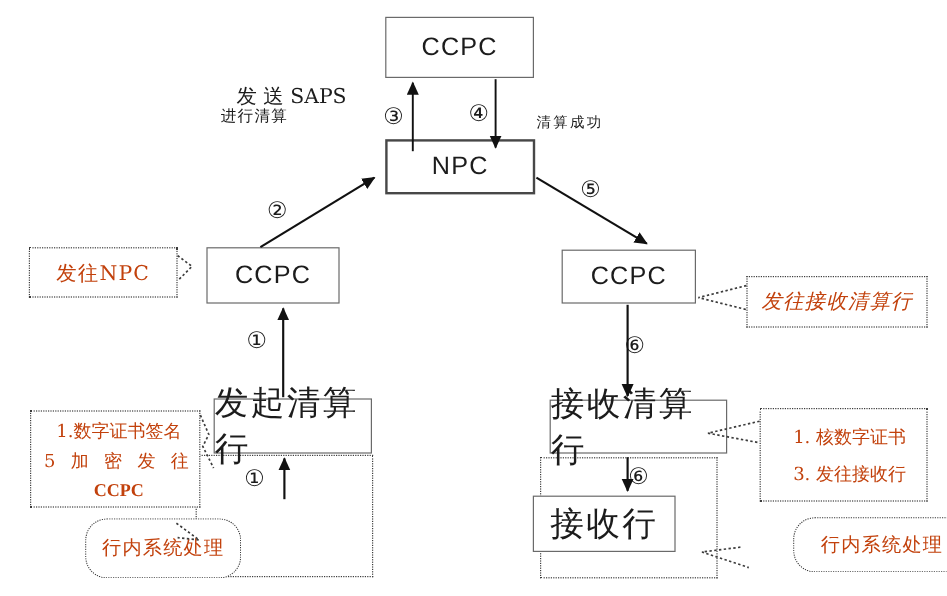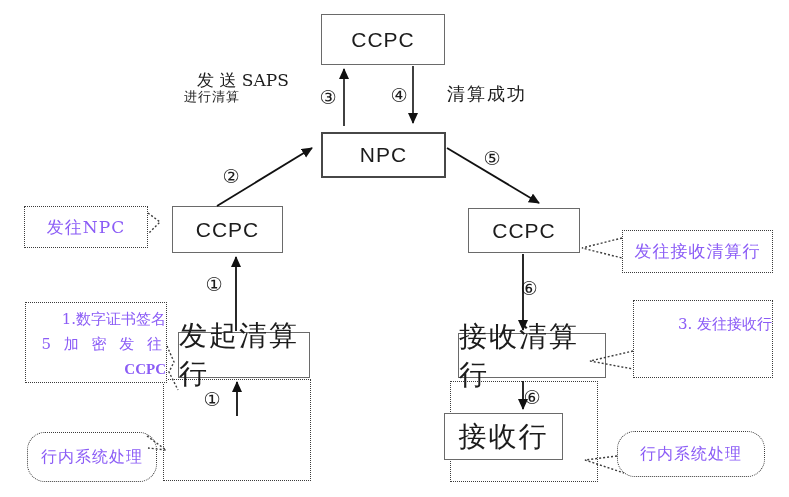--- a/index.html
+++ b/index.html
@@ -13,25 +13,25 @@
     z-index:2;color:#1c1c1c;
   }
   .box.dark{border:2px solid #474747;}
   .latin{font-family:"Liberation Sans","DejaVu Sans",sans-serif;font-size:21px;letter-spacing:1px;}
   .cjk{font-family:"DejaVu Serif",serif;font-size:28px;letter-spacing:2px;}
   .group{
     position:absolute;box-sizing:border-box;border:1.5px dotted #3c3c3c;z-index:1;
   }
   .callout{
     position:absolute;box-sizing:border-box;background:#ffffff;
-    border:1.5px dotted #3c3c3c;z-index:3;color:#8b5cf6;
+    border:1.5px dotted #3c3c3c;z-index:3;color:#c2410c;
     display:flex;align-items:center;justify-content:center;text-align:center;
   }
-  .callout.round{border-radius:18px;}
-  .callout.multiline{display:block;text-align:right;}
+  .callout.round{border-radius:18px;margin-left:44px;}
+  .callout.multiline{display:block;text-align:center;margin-top:40px;}
   .step{
     position:absolute;z-index:4;transform:translate(-50%,-50%);
     font-family:"DejaVu Serif","DejaVu Sans",serif;font-size:19px;color:#1c1c1c;
   }
   .flabel{
     position:absolute;z-index:4;color:#1c1c1c;white-space:nowrap;
     font-family:"DejaVu Serif",serif;
   }
   svg.wires{position:absolute;left:0;top:0;z-index:5;pointer-events:none;}
 </style>
@@ -40,21 +40,21 @@
 
 <div id="stage">
 
   <div class="group" style="left:163px;top:379px;width:148px;height:102px;"></div>
   <div class="group" style="left:450px;top:381px;width:148px;height:101px;"></div>
 
   <div class="box latin" style="left:321px;top:14px;width:124px;height:51px;">
     <span>CCPC</span>
   </div>
 
-  <div class="box latin dark" style="left:321px;top:132px;width:125px;height:46px;">
+  <div class="box latin dark" style="left:321px;top:116px;width:125px;height:46px;">
     <span>NPC</span>
   </div>
 
   <div class="box latin" style="left:172px;top:206px;width:111px;height:47px;">
     <span>CCPC</span>
   </div>
 
   <div class="box latin" style="left:468px;top:208px;width:112px;height:45px;">
     <span>CCPC</span>
   </div>
@@ -79,35 +79,36 @@
   <div class="callout multiline" style="left:25px;top:302px;width:142px;height:81px;font-size:15px;padding:4px 0 0 6px;line-height:25px;">
     <div>1.数字证书签名</div>
     <div style="letter-spacing:4px;">5 加 密 发 往</div>
     <div style="font-family:'Liberation Serif',serif;font-weight:bold;">CCPC</div>
   </div>
 
   <div class="callout round" style="left:27px;top:432px;width:130px;height:50px;font-size:16px;letter-spacing:1px;">
     <span>行内系统处理</span>
   </div>
 
-  <div class="callout" style="left:622px;top:230px;width:151px;height:43px;font-size:17px;letter-spacing:1px;">
+  <div class="callout" style="left:622px;top:230px;width:151px;height:43px;font-size:17px;letter-spacing:1px;font-style:italic;">
     <span>发往接收清算行</span>
   </div>
 
   <div class="callout multiline" style="left:633px;top:300px;width:140px;height:78px;font-size:15px;padding:8px 0 0 10px;line-height:31px;">
+    <div>1. 核数字证书</div>
     <div>3. 发往接收行</div>
   </div>
 
   <div class="callout round" style="left:617px;top:431px;width:148px;height:46px;font-size:16px;letter-spacing:1px;">
     <span>行内系统处理</span>
   </div>
 
   <span class="flabel" style="left:197px;top:69px;font-size:17px;">发 送 SAPS</span>
   <span class="flabel" style="left:184px;top:88px;font-size:13px;letter-spacing:1px;">进行清算</span>
-  <span class="flabel" style="left:447px;top:82px;font-size:18px;letter-spacing:2px;">清算成功</span>
+  <span class="flabel" style="left:447px;top:94px;font-size:12px;letter-spacing:2px;">清算成功</span>
 
   <span class="step" style="left:212px;top:399px;">①</span>
   <span class="step" style="left:214px;top:284px;">①</span>
   <span class="step" style="left:231px;top:176px;">②</span>
   <span class="step" style="left:328px;top:97px;">③</span>
   <span class="step" style="left:399px;top:95px;">④</span>
   <span class="step" style="left:492px;top:158px;">⑤</span>
   <span class="step" style="left:529px;top:288px;">⑥</span>
   <span class="step" style="left:532px;top:397px;">⑥</span>
 

